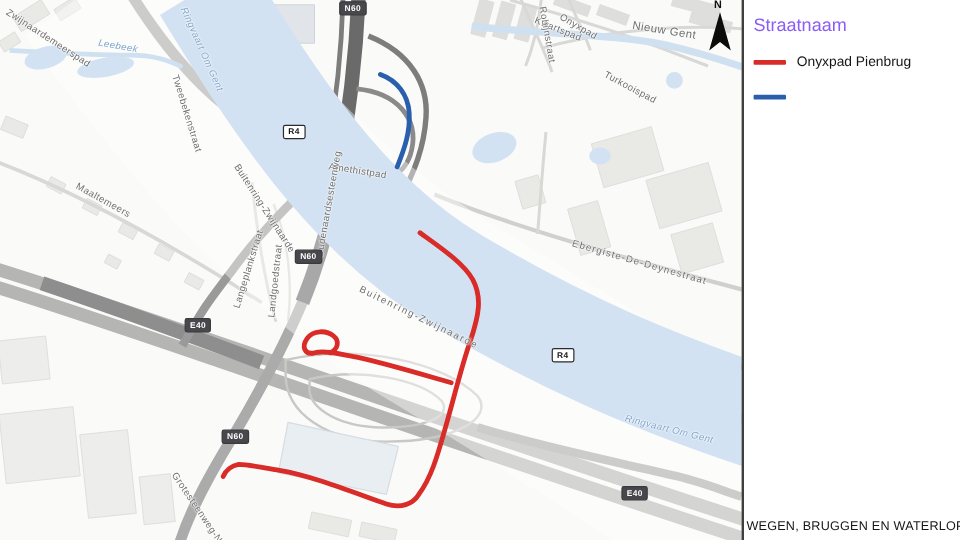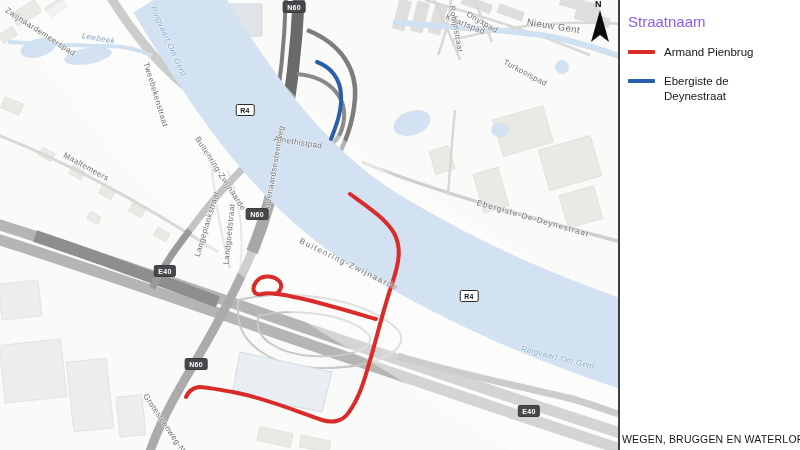--- a/index.html
+++ b/index.html
@@ -160,22 +160,21 @@
     </div>
   </div>
 
   <div class="divider"></div>
 
   <div class="side-panel">
     <div class="legend">
       <div class="legend-title">Straatnaam</div>
       <div class="legend-item">
         <span class="swatch" style="background: rgb(217, 43, 39);"></span>
-        <span class="legend-label">Armand Pienbrug</span>
+        <span class="legend-label">Onyxpad Pienbrug</span>
       </div>
       <div class="legend-item">
         <span class="swatch" style="background: rgb(42, 95, 174);"></span>
-        <span class="legend-label">Ebergiste de Deynestraat</span>
       </div>
     </div>
     <div class="caption">WEGEN, BRUGGEN EN WATERLOPEN</div>
   </div>
 </div>
 
 </body></html>

